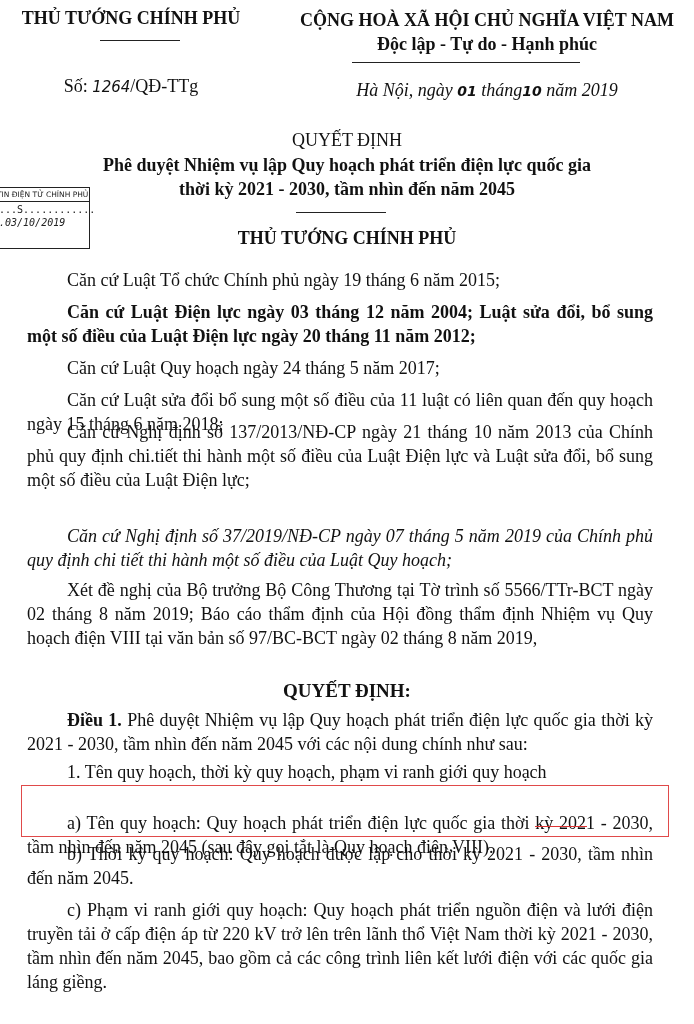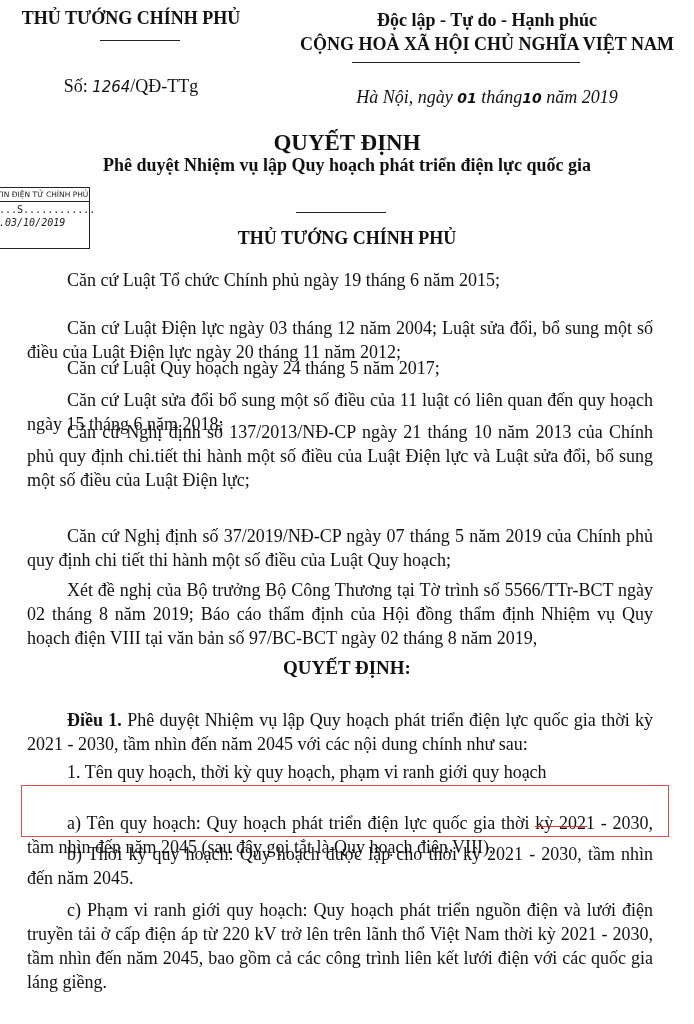--- a/index.html
+++ b/index.html
@@ -7,86 +7,87 @@
     width:694px; height:1024px; position:relative; overflow:hidden;
     font-family:"Liberation Serif","DejaVu Serif",serif; color:#111;
   }
   .abs { position:absolute; }
   .hdr-left { left:0; width:262px; top:8px; font-size:18px; font-weight:bold; text-align:center; }
   .hdr-left-rule { left:100px; width:80px; top:40px; height:0; border-top:1px solid #222; }
   .docno { left:0; width:262px; top:76px; font-size:18px; text-align:center; }
   .docno .hand { font-style:italic; font-family:"DejaVu Sans",sans-serif; font-size:15px; }
   .hdr-right { left:280px; width:414px; top:8px; font-size:18px; font-weight:bold; text-align:center; line-height:24px; }
   .hdr-right-rule { left:352px; width:228px; top:62px; height:0; border-top:1px solid #222; }
-  .date { left:280px; width:414px; top:87px; font-size:18px; font-style:italic; text-align:center; }
+  .date { left:280px; width:414px; top:80px; font-size:18px; font-style:italic; text-align:center; }
   .date .hand { font-family:"DejaVu Sans",sans-serif; font-size:14px; font-weight:bold; }
 
-  .title { left:0; width:694px; top:130px; font-size:23px; font-weight:bold; text-align:center; }
+  .title { left:0; width:694px; top:130px; font-size:18px; font-weight:normal; text-align:center; }
   .subtitle { left:60px; width:574px; top:153px; font-size:18px; font-weight:bold; text-align:center; line-height:24px; }
   .title-rule { left:296px; width:90px; top:212px; height:0; border-top:1px solid #222; }
   .issuer { left:0; width:694px; top:228px; font-size:18px; font-weight:bold; text-align:center; }
 
   .stamp {
     left:-6px; top:187px; width:94px; height:60px;
     border:1.5px solid #222; font-family:"DejaVu Sans",sans-serif; font-size:8px; color:#222;
   }
   .stamp .line1 { padding:2px 2px; border-bottom:1px solid #222; white-space:nowrap; font-size:7.5px; }
   .stamp .line2 { padding:2px 4px; font-family:"DejaVu Sans Mono",monospace; font-size:10px; }
   .stamp .line3 { padding:0 4px; font-family:"DejaVu Sans Mono",monospace; font-size:10px; font-style:italic; }
 
   .para { position:absolute; left:27px; width:626px; font-size:18px; line-height:24px; text-align:justify; }
   .para .indent { display:inline-block; width:40px; }
 
-  .decision-heading { left:0; width:694px; top:657px; font-size:19px; font-weight:bold; text-align:center; }
+  .decision-heading { left:0; width:694px; top:680px; font-size:19px; font-weight:bold; text-align:center; }
 
   .highlight-box {
     position:absolute; left:21px; top:785px; width:646px; height:50px;
     border:1.5px solid #e04a4a;
   }
   .underline-red {
     position:absolute; left:535px; top:826px; width:52px; height:0; border-top:1.5px solid #d33;
   }
 </style>
 </head>
 <body>
 
 <div class="abs hdr-left">THỦ TƯỚNG CHÍNH PHỦ</div>
 <div class="abs hdr-left-rule"></div>
 <div class="abs docno">
   <span>Số: </span><span class="hand">1264</span><span>/QĐ-TTg</span>
 </div>
 
 <div class="abs hdr-right">
+  <div>CỘNG HOÀ XÃ HỘI CHỦ NGHĨA VIỆT NAM</div>
   <div>Độc lập - Tự do - Hạnh phúc</div>
-  <div>CỘNG HOÀ XÃ HỘI CHỦ NGHĨA VIỆT NAM</div>
 </div>
 <div class="abs hdr-right-rule"></div>
 <div class="abs date">
   <span>Hà Nội, ngày </span><span class="hand">01</span><span> tháng</span><span class="hand">10</span><span> năm 2019</span>
 </div>
 
 <div class="abs stamp">
   <div class="line1">TIN ĐIỆN TỬ CHÍNH PHỦ</div>
   <div class="line2">...S............</div>
   <div class="line3">.03/10/2019</div>
 </div>
 
 <div class="abs title">QUYẾT ĐỊNH</div>
 <div class="abs subtitle">
   <div>Phê duyệt Nhiệm vụ lập Quy hoạch phát triển điện lực quốc gia</div>
+  <div>thời kỳ 2021 - 2030, tầm nhìn đến năm 2045</div>
 </div>
 <div class="abs title-rule"></div>
 <div class="abs issuer">THỦ TƯỚNG CHÍNH PHỦ</div>
 
 <div class="para" style="top:268px;font-family:Liberation Serif, serif;"><span class="indent"></span><span>Căn cứ Luật Tổ chức Chính phủ ngày 19 tháng 6 năm 2015;</span></div>
-<div class="para" style="top:316px;"><span class="indent"></span><span>Căn cứ Luật Điện lực ngày 03 tháng 12 năm 2004; Luật sửa đổi, bổ sung một số điều của Luật Điện lực ngày 20 tháng 11 năm 2012;</span></div>
+<div class="para" style="top:300px;font-weight:bold;"><span class="indent"></span><span>Căn cứ Luật Điện lực ngày 03 tháng 12 năm 2004; Luật sửa đổi, bổ sung một số điều của Luật Điện lực ngày 20 tháng 11 năm 2012;</span></div>
 <div class="para" style="top:356px;"><span class="indent"></span><span>Căn cứ Luật Quy hoạch ngày 24 tháng 5 năm 2017;</span></div>
 <div class="para" style="top:388px;"><span class="indent"></span><span>Căn cứ Luật sửa đổi bổ sung một số điều của 11 luật có liên quan đến quy hoạch ngày 15 tháng 6 năm 2018;</span></div>
 <div class="para" style="top:420px;"><span class="indent"></span><span>Căn cứ Nghị định số 137/2013/NĐ-CP ngày 21 tháng 10 năm 2013 của Chính phủ quy định chi.tiết thi hành một số điều của Luật Điện lực và Luật sửa đổi, bổ sung một số điều của Luật Điện lực;</span></div>
-<div class="para" style="top:524px;"><span class="indent"></span><span>Căn cứ Nghị định số 37/2019/NĐ-CP ngày 07 tháng 5 năm 2019 của Chính phủ quy định chi tiết thi hành một số điều của Luật Quy hoạch;</span></div>
+<div class="para" style="top:524px;font-style:italic;"><span class="indent"></span><span>Căn cứ Nghị định số 37/2019/NĐ-CP ngày 07 tháng 5 năm 2019 của Chính phủ quy định chi tiết thi hành một số điều của Luật Quy hoạch;</span></div>
 <div class="para" style="top:578px;"><span class="indent"></span><span>Xét đề nghị của Bộ trưởng Bộ Công Thương tại Tờ trình số 5566/TTr-BCT ngày 02 tháng 8 năm 2019; Báo cáo thẩm định của Hội đồng thẩm định Nhiệm vụ Quy hoạch điện VIII tại văn bản số 97/BC-BCT ngày 02 tháng 8 năm 2019,</span></div>
 
 <div class="abs decision-heading">QUYẾT ĐỊNH:</div>
 <div class="para" style="top:708px;"><span class="indent"></span><b>Điều 1.</b><span> Phê duyệt Nhiệm vụ lập Quy hoạch phát triển điện lực quốc gia thời kỳ 2021 - 2030, tầm nhìn đến năm 2045 với các nội dung chính như sau:</span></div>
 <div class="para" style="top:760px;"><span class="indent"></span><span>1. Tên quy hoạch, thời kỳ quy hoạch, phạm vi ranh giới quy hoạch</span></div>
 
 <div class="highlight-box"></div>
 <div class="para" style="top:811px;"><span class="indent"></span><span>a) Tên quy hoạch: Quy hoạch phát triển điện lực quốc gia thời kỳ 2021 - 2030, tầm nhìn đến năm 2045 (sau đây gọi tắt là Quy hoạch điện VIII).</span></div>
 <div class="underline-red"></div>
 

